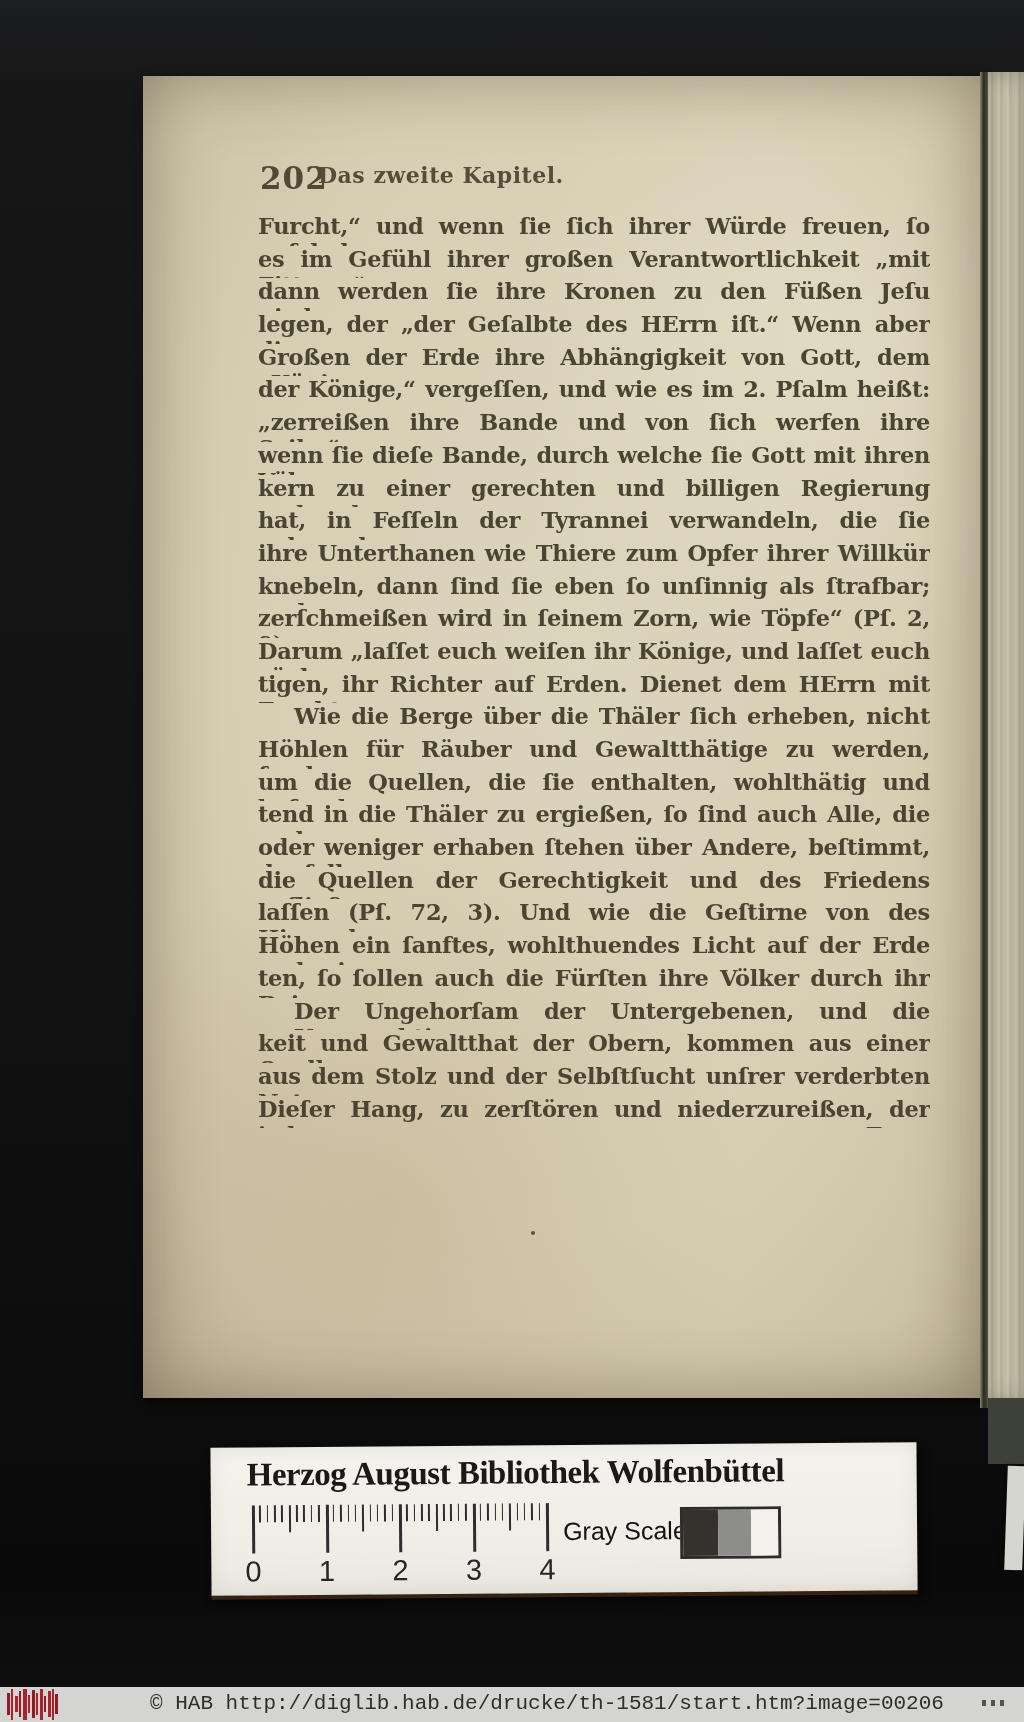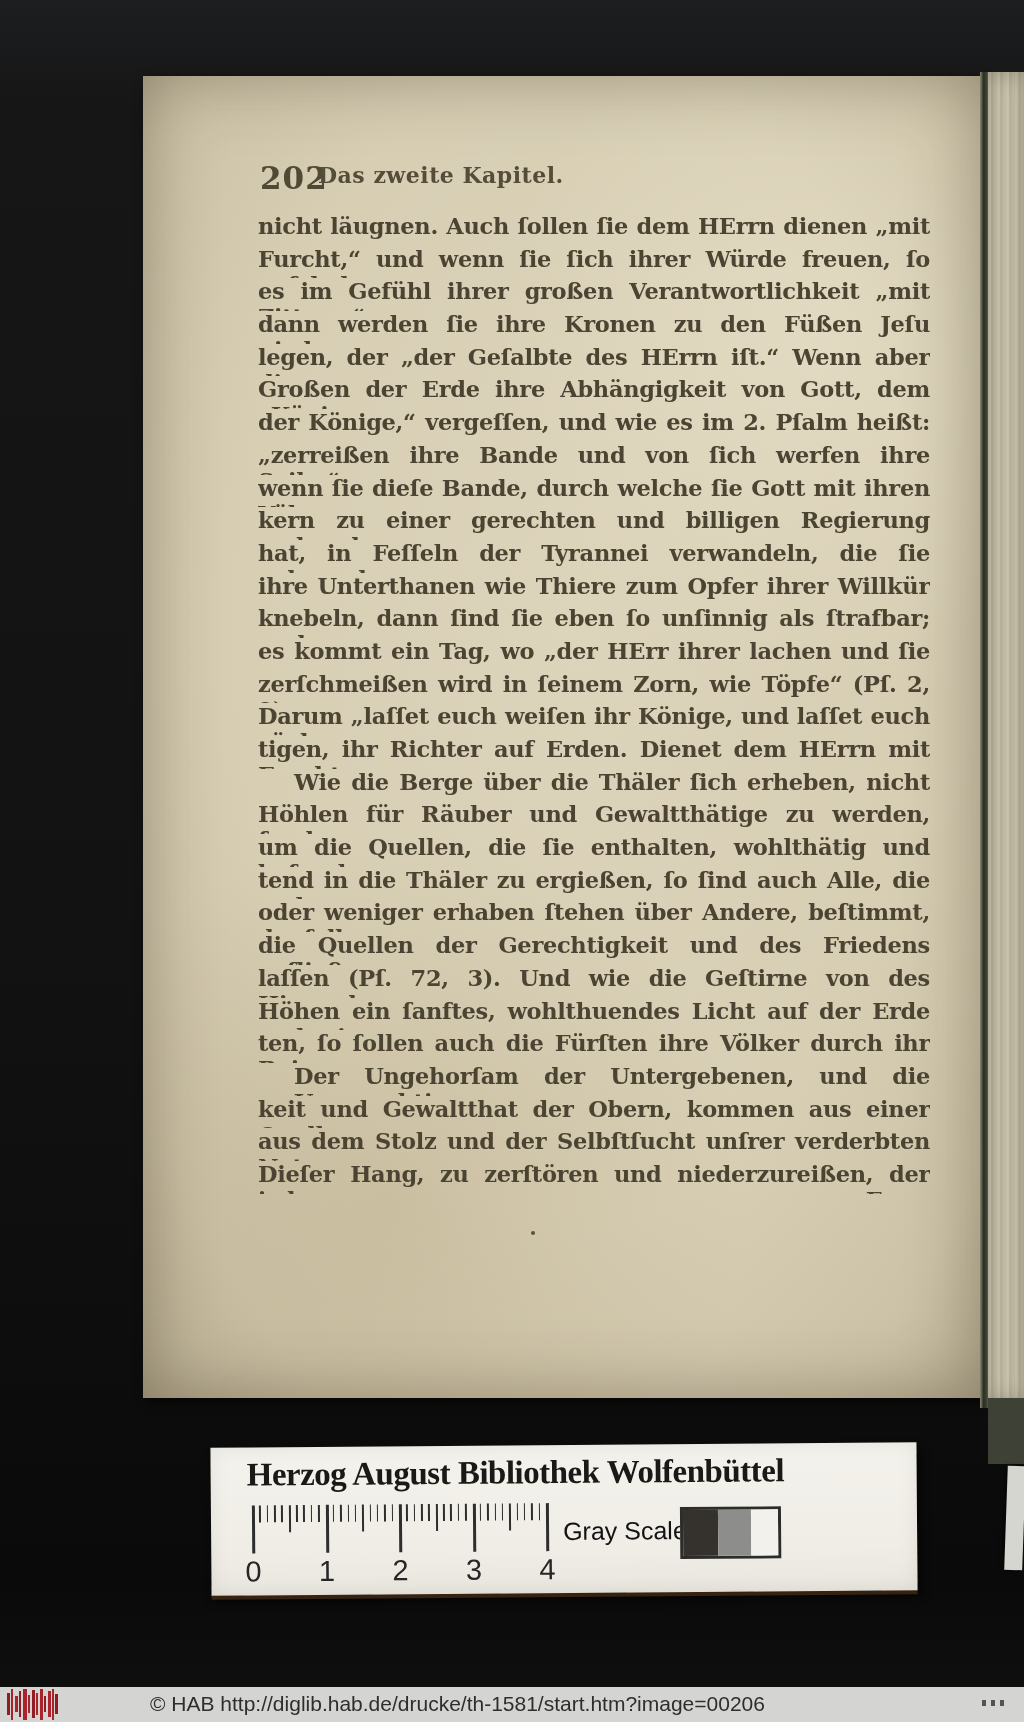--- a/index.html
+++ b/index.html
@@ -44,48 +44,46 @@
   .tick-label{position:absolute;transform:translateX(-50%);
     font-family:"Liberation Sans",sans-serif;font-size:29px;color:#262626;}
   .grayscale-label{position:absolute;left:352px;top:72px;
     font-family:"Liberation Sans",sans-serif;font-size:25px;color:#131313;white-space:nowrap;}
   .gray-block{position:absolute;left:469px;top:63px;width:95px;height:46px;
     border:3px solid #2c2c2a;display:flex;box-sizing:content-box;background:#fff;}
   .gray-patch{height:100%;}
   
   .footer-strip{position:absolute;left:0;top:1687px;width:1024px;height:35px;background:#d4d4d2;}
   .copyright{position:absolute;left:150px;top:5px;width:580px;
-    font-family:Liberation Sans, sans-serif;font-size:21px;color:#2e2e2e;white-space:nowrap;}
+    font-family:Liberation Mono, monospace;font-size:21px;color:#2e2e2e;white-space:nowrap;}
   .stamp{position:absolute;left:7px;top:2px;width:52px;height:31px;}
   .tiny-mark{position:absolute;left:982px;top:13px;display:flex;gap:5px;}
   .tiny-mark span{width:4px;height:6px;background:#55534f;display:block;}
 </style>
 </head>
 <body>
 
 <div class="stage">
 
   <div class="page">
     <div class="pg-num">202</div>
     <div class="pg-title">Das zweite Kapitel.</div>
     <div class="text-block">
-        <div class="tline">nicht läugnen.  Auch ſollen ſie dem HErrn dienen „mit</div>
         <div class="tline">Furcht,“ und wenn ſie ſich ihrer Würde freuen, ſo geſchehe</div>
         <div class="tline">es im Gefühl ihrer großen Verantwortlichkeit „mit Zittern,“</div>
         <div class="tline">dann werden ſie ihre Kronen zu den Füßen Jeſu nieder=</div>
         <div class="tline">legen, der „der Geſalbte des HErrn iſt.“  Wenn aber die</div>
         <div class="tline">Großen der Erde ihre Abhängigkeit von Gott, dem „König</div>
         <div class="tline">der Könige,“ vergeſſen, und wie es im 2. Pſalm heißt:</div>
         <div class="tline">„zerreißen ihre Bande und von ſich werfen ihre Seile;“</div>
         <div class="tline">wenn ſie dieſe Bande, durch welche ſie Gott mit ihren Völ=</div>
         <div class="tline">kern zu einer gerechten und billigen Regierung verbunden</div>
         <div class="tline">hat, in Feſſeln der Tyrannei verwandeln, die ſie gebrauchen,</div>
         <div class="tline">ihre Unterthanen wie Thiere zum Opfer ihrer Willkür zu</div>
         <div class="tline">knebeln, dann ſind ſie eben ſo unſinnig als ſtrafbar; und</div>
-        <div class="tline">es kommt ein Tag, wo „der HErr ihrer lachen und ſie</div>
         <div class="tline">zerſchmeißen wird in ſeinem Zorn, wie Töpfe“ (Pſ. 2, 9).</div>
         <div class="tline">Darum „laſſet euch weiſen ihr Könige, und laſſet euch züch=</div>
         <div class="tline">tigen, ihr Richter auf Erden.  Dienet dem HErrn mit Furcht,</div>
         <div class="tline ind">Wie die Berge über die Thäler ſich erheben, nicht um</div>
         <div class="tline">Höhlen für Räuber und Gewaltthätige zu werden, ſondern</div>
         <div class="tline">um die Quellen, die ſie enthalten, wohlthätig und befruch=</div>
         <div class="tline">tend in die Thäler zu ergießen, ſo ſind auch Alle, die mehr</div>
         <div class="tline">oder weniger erhaben ſtehen über Andere, beſtimmt, denſelben</div>
         <div class="tline">die Quellen der Gerechtigkeit und des Friedens zufließen zu</div>
         <div class="tline">laſſen (Pſ. 72, 3).  Und wie die Geſtirne von des Himmels</div>

